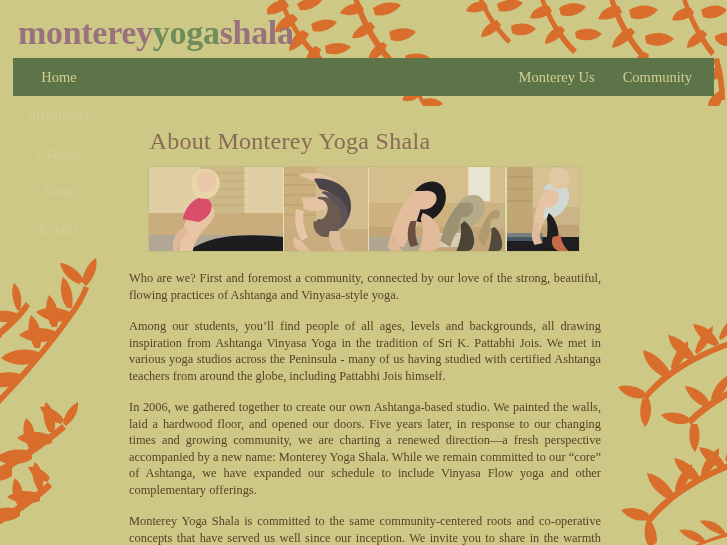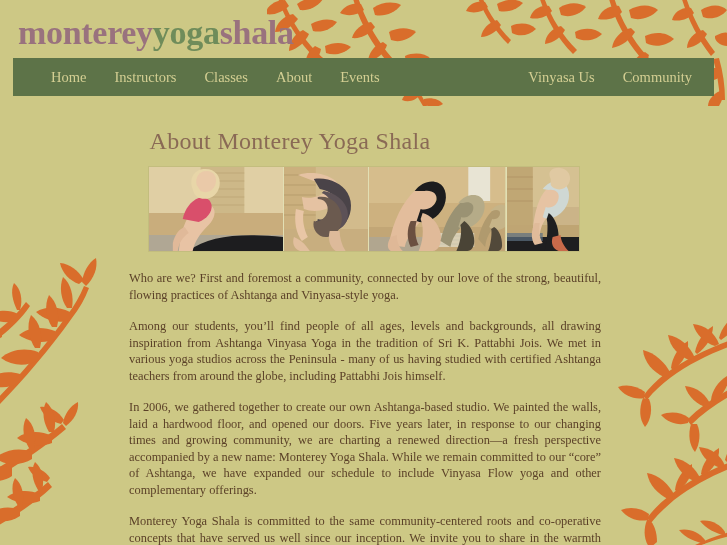--- a/index.html
+++ b/index.html
@@ -63,21 +63,21 @@
     background: #5d7348;
     z-index: 3;
   }
   .nav-group {
     position: absolute;
     top: 0;
     height: 38px;
     display: flex;
     align-items: center;
   }
-  #nav-left  { left: 24px; }
+  #nav-left  { left: 1px; flex-direction: column; }
   #nav-right { right: 8px; }
   .nav-item {
     color: #d4cf93;
     font-size: 14.5px;
     font-family: "Liberation Serif", serif;
     text-decoration: none;
     white-space: nowrap;
     padding: 0 14px;
     line-height: 38px;
     cursor: pointer;
@@ -279,21 +279,21 @@
 
 <nav id="navbar">
   <div class="nav-group" id="nav-left">
     <a class="nav-item" href="#">Home</a>
     <a class="nav-item" href="#">Instructors</a>
     <a class="nav-item" href="#">Classes</a>
     <a class="nav-item" href="#">About</a>
     <a class="nav-item" href="#">Events</a>
   </div>
   <div class="nav-group" id="nav-right">
-    <a class="nav-item" href="#">Vinyasa Us</a>
+    <a class="nav-item" href="#">Monterey Us</a>
     <a class="nav-item" href="#">Community</a>
   </div>
 </nav>
 
 <main id="content">
 
   <h1 id="page-title">About Monterey Yoga Shala</h1>
 
   <div id="photo-strip">
 

